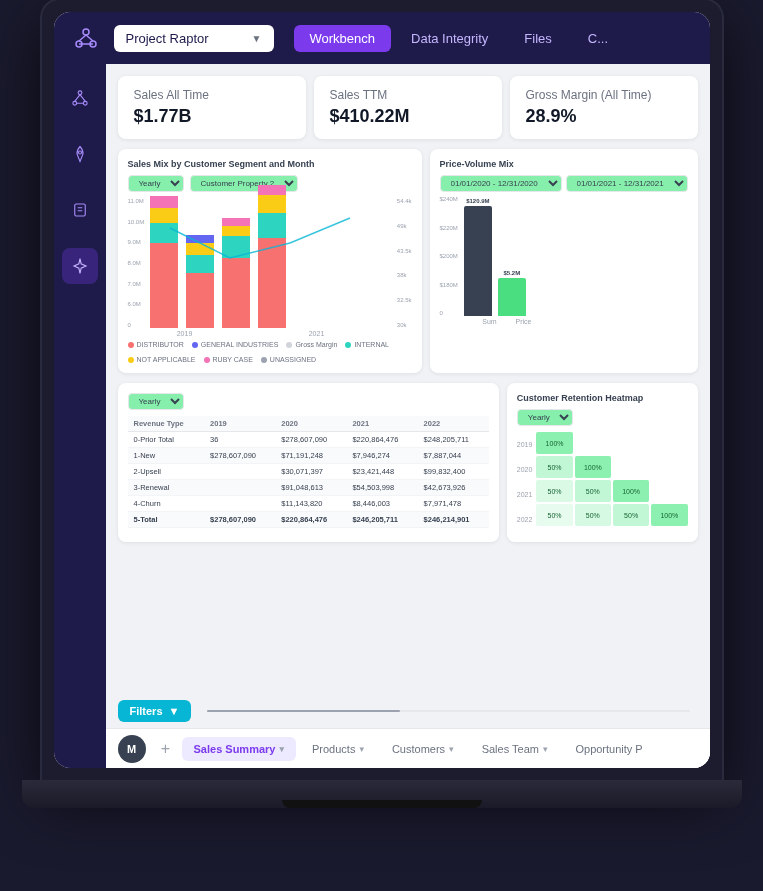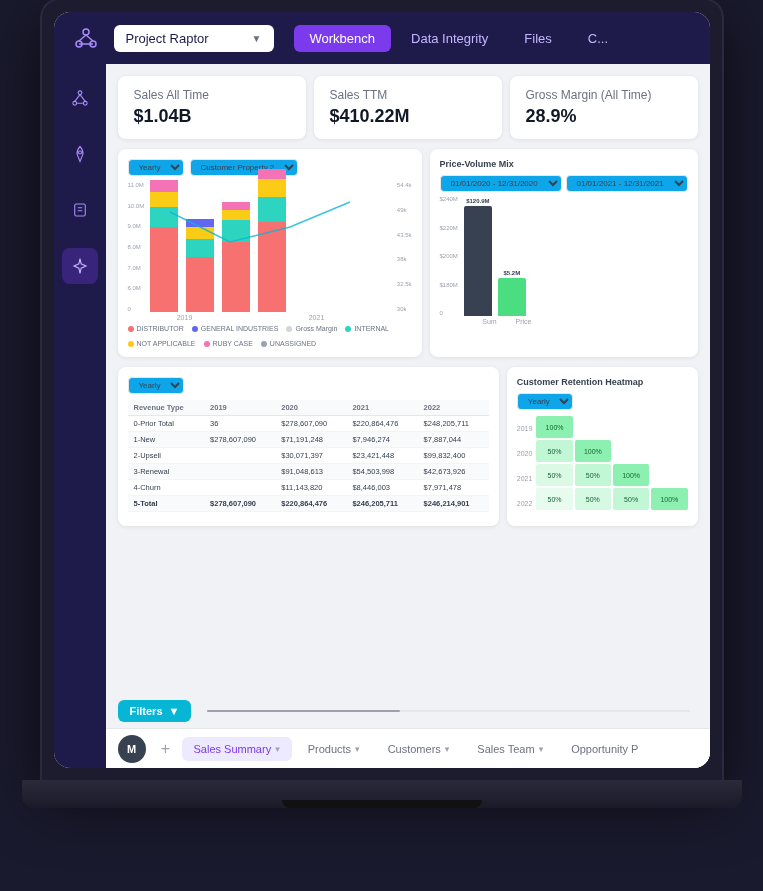--- a/index.html
+++ b/index.html
@@ -215,21 +215,21 @@
       margin-bottom: 6px;
     }
 
     .chart-controls {
       display: flex;
       gap: 6px;
       margin-bottom: 6px;
     }
 
     .chart-select {
-      background: #0ea5e9;
+      background: #86efac;
       border: 1px solid #e5e7eb;
       border-radius: 4px;
       padding: 2px 6px;
       font-size: 8px;
       color: #374151;
     }
 
     .bar-stack {
       display: flex;
       flex-direction: column-reverse;
@@ -316,21 +316,21 @@
       cursor: pointer;
       display: flex;
       align-items: center;
       gap: 4px;
       white-space: nowrap;
     }
 
     .bottom-tab.active {
       background: #ede9fe;
       color: #7c3aed;
-      font-weight: 400;
+      font-weight: 700;
     }
 
     .bottom-tab-arrow {
       font-size: 9px;
       color: #9ca3af;
     }
 
     .add-tab-btn {
       width: 24px;
       height: 24px;
@@ -441,35 +441,36 @@
             </svg>
           </div>
         </div>
 
         <div class="main-content">
           <div class="dashboard-area">
 
             <div class="kpi-row">
               <div class="kpi-card">
                 <div class="kpi-label">Sales All Time</div>
-                <div class="kpi-value">$1.04B</div>
+                <div class="kpi-value">$1.77B</div>
               </div>
               <div class="kpi-card">
                 <div class="kpi-label">Sales TTM</div>
                 <div class="kpi-value">$410.22M</div>
               </div>
               <div class="kpi-card">
                 <div class="kpi-label">Gross Margin (All Time)</div>
                 <div class="kpi-value">28.9%</div>
               </div>
             </div>
 
             <div class="charts-row">
 
               <div class="chart-card">
+                <div class="chart-title">Sales Mix by Customer Segment and Month</div>
                 <div class="chart-controls">
                   <select class="chart-select">
                     <option>Yearly</option>
                   </select>
                   <select class="chart-select">
                     <option>Customer Property 2</option>
                   </select>
                 </div>
                 <div style="display:flex;gap:4px;position:relative;">
 

